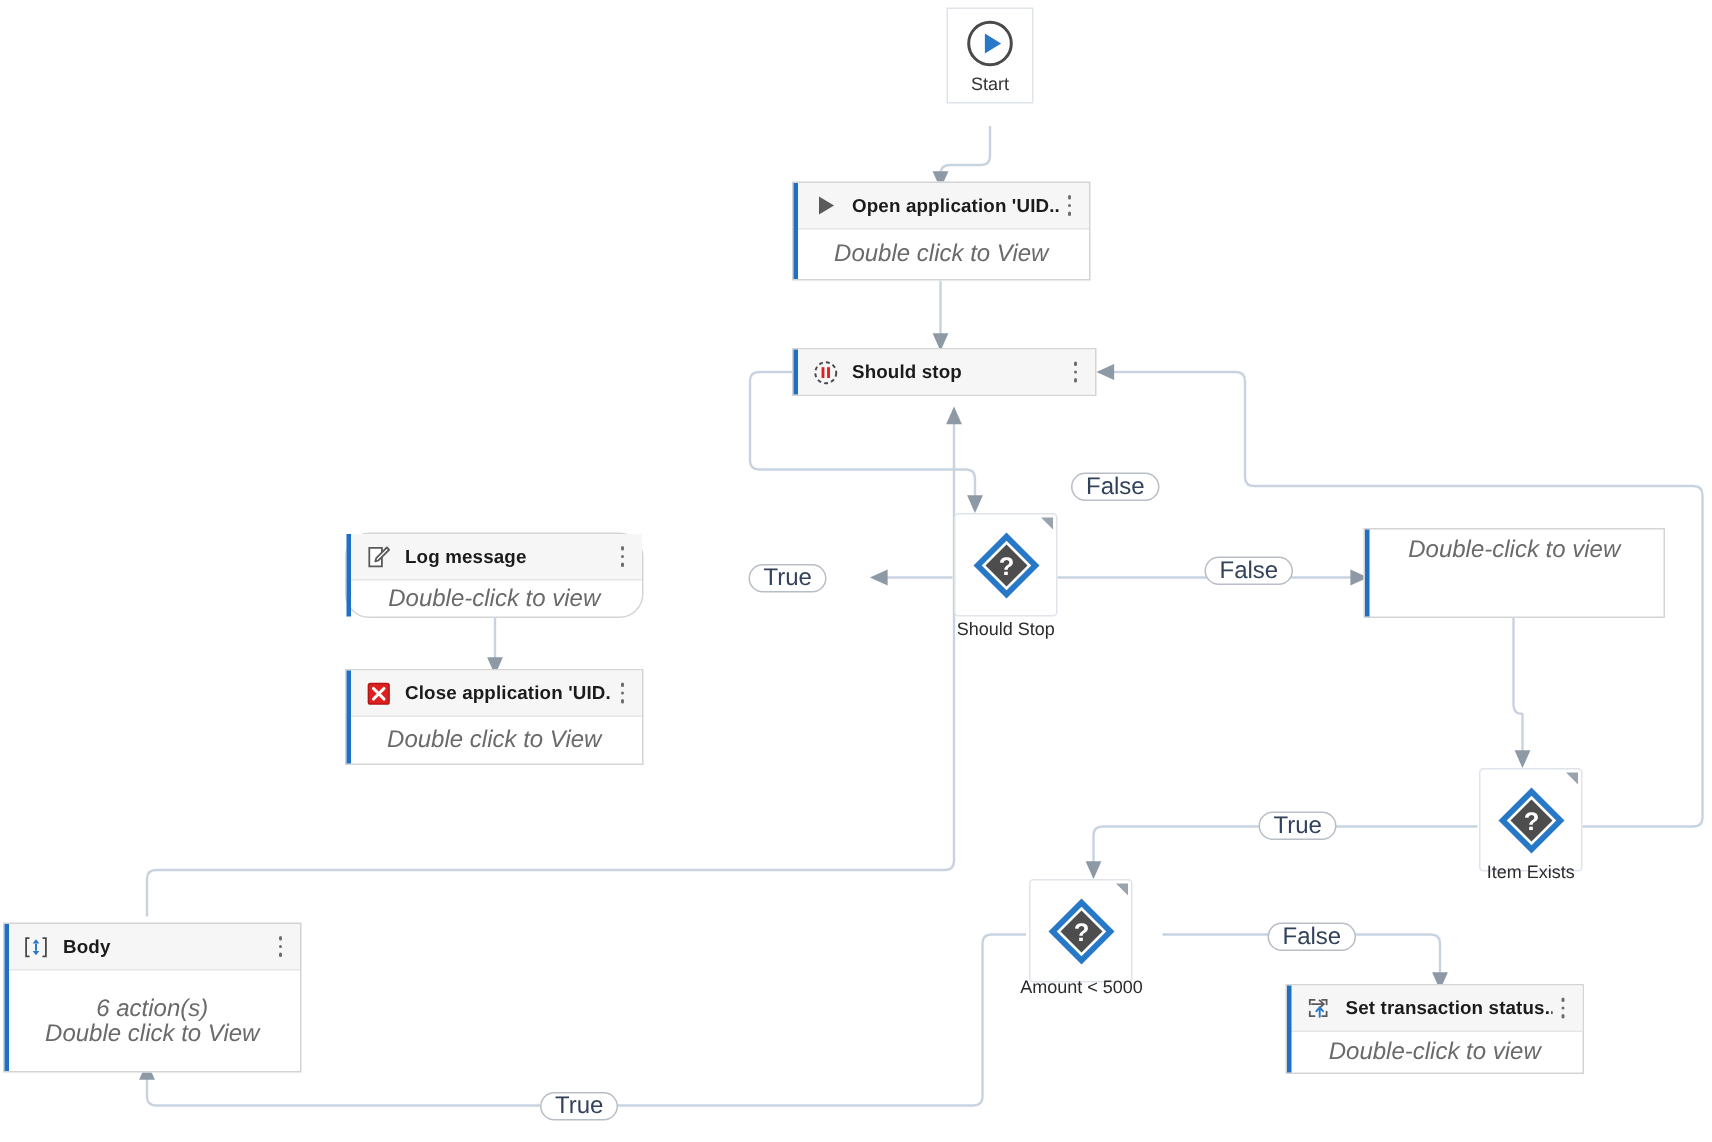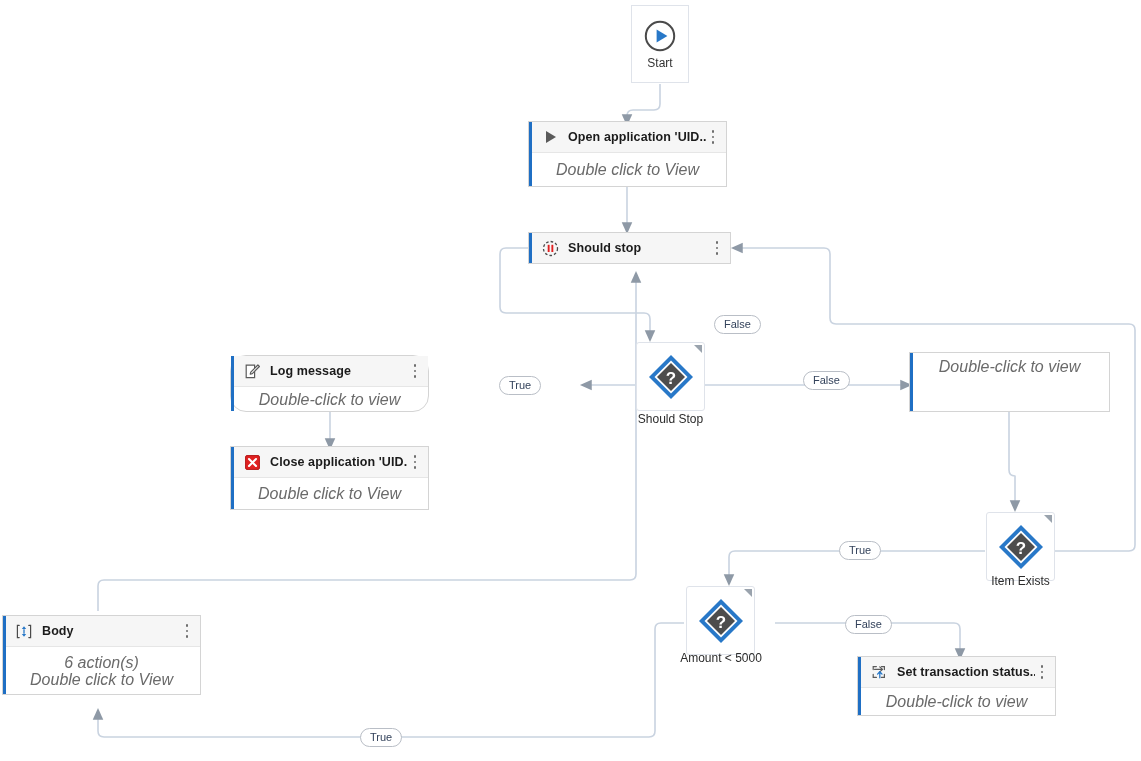--- a/index.html
+++ b/index.html
@@ -33,21 +33,21 @@
 
   
   .dcard{position:absolute;background:#fff;border:1px solid #dfe3ea;border-radius:3px;
          box-sizing:border-box;display:flex;align-items:center;justify-content:center;}
   .dcard .corner{position:absolute;right:2px;top:2px;width:0;height:0;
                  border-top:8px solid #9aa3ad;border-left:8px solid transparent;}
   .dlabel{position:absolute;font-size:12px;color:#2b2b2b;text-align:center;white-space:nowrap;}
 
   
   .pill{position:absolute;height:19px;line-height:17px;padding:0 9px;border:1px solid #b9bec6;
-        border-radius:10px;background:#fff;font-size:11px;color:#33425b;
+        border-radius:10px;background:#fff;font-size:16px;color:#33425b;
         display:flex;align-items:center;justify-content:center;box-sizing:border-box;white-space:nowrap;}
 </style>
 </head>
 <body>
 
 <div id="canvas">
 
   <svg id="wires" viewBox="0 0 1141 761" xmlns="http://www.w3.org/2000/svg">
     <defs>
       <marker id="ah" markerWidth="9" markerHeight="9" refX="4.2" refY="4.2" orient="auto">
@@ -78,21 +78,21 @@
 
       <path d="M684,623 L661,623 Q655,623 655,629 L655,731 Q655,737 649,737 L104,737 Q98,737 98,731 L98,714"></path>
 
       <path d="M859,687 L844,687 Q838,687 838,693 L838,748" marker-end="none" stroke="none"></path>
 
       <path d="M98,611 L98,586 Q98,580 104,580 L630,580 Q636,580 636,574 L636,277"></path>
 
     </g>
   </svg>
 
-  <div class="startcard" style="left:631px;top:5px;width:58px;height:78px;">
+  <div class="startcard" style="left:631px;top:5px;width:58px;height:64px;">
     <span style="line-height:0;">
       <svg width="34" height="34" viewBox="0 0 34 34" xmlns="http://www.w3.org/2000/svg">
         <circle cx="17" cy="17" r="14.2" fill="#fff" stroke="#4a4a4a" stroke-width="2"></circle>
         <path d="M13.6,10.4 L24.4,17 L13.6,23.6 Z" fill="#2878c8"></path>
       </svg>
     </span>
     <span class="lbl">Start</span>
   </div>
 
   <div class="card" style="left:528px;top:121px;width:199px;height:66px;">
@@ -198,21 +198,21 @@
           <i></i>
           <i></i>
           <i></i>
         </span>
     </div>
     <div class="body">
       <span>Double-click to view</span>
     </div>
   </div>
 
-  <div class="card" style="left:2px;top:615px;width:199px;height:80px;">
+  <div class="card" style="left:2px;top:615px;width:199px;height:100px;">
     <div class="accent"></div>
     <div class="hdr">
       <span class="ico">
         <svg width="18" height="17" viewBox="0 0 18 17" xmlns="http://www.w3.org/2000/svg">
           <path d="M4.2,2.4 L2.4,2.4 L2.4,14.6 L4.2,14.6 M13.8,2.4 L15.6,2.4 L15.6,14.6 L13.8,14.6" fill="none" stroke="#4a4a4a" stroke-width="1.2" stroke-linecap="round"></path>
           <path d="M9,3.2 L11.2,6.0 L6.8,6.0 Z" fill="#2878c8"></path>
           <path d="M9,13.8 L6.8,11.0 L11.2,11.0 Z" fill="#2878c8"></path>
           <path d="M9,6.2 L9,10.8" stroke="#2878c8" stroke-width="1.3"></path>
         </svg>
       </span>

